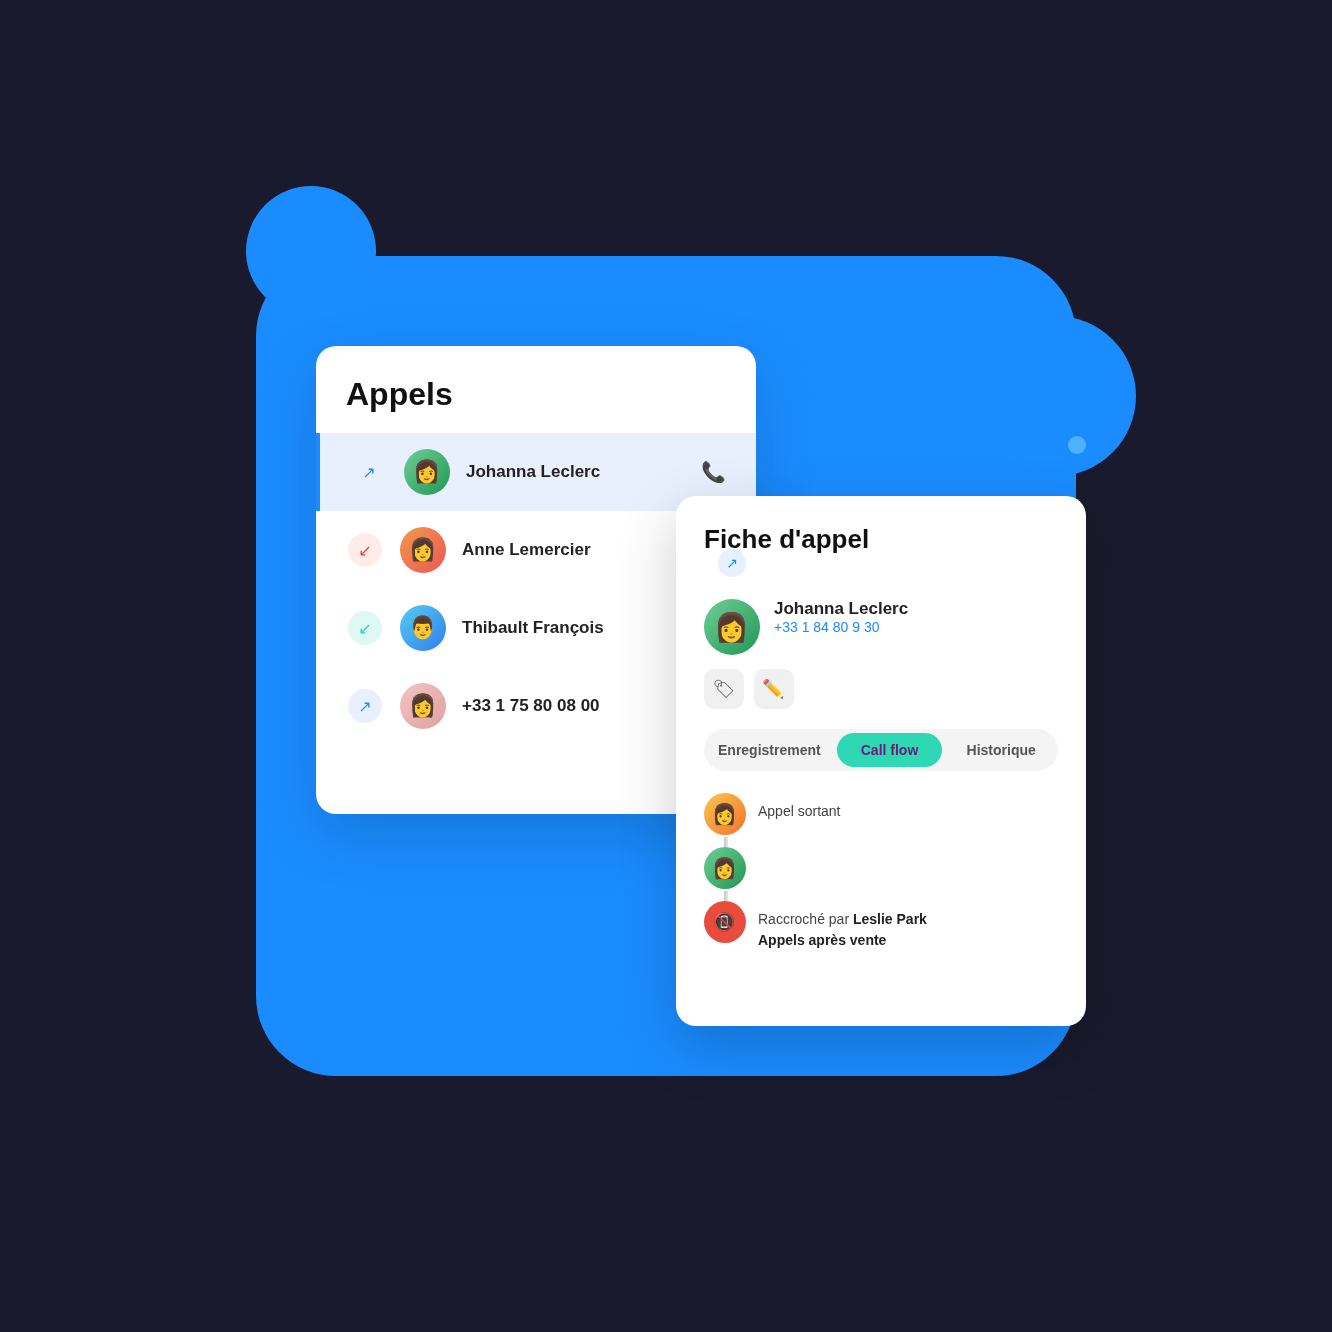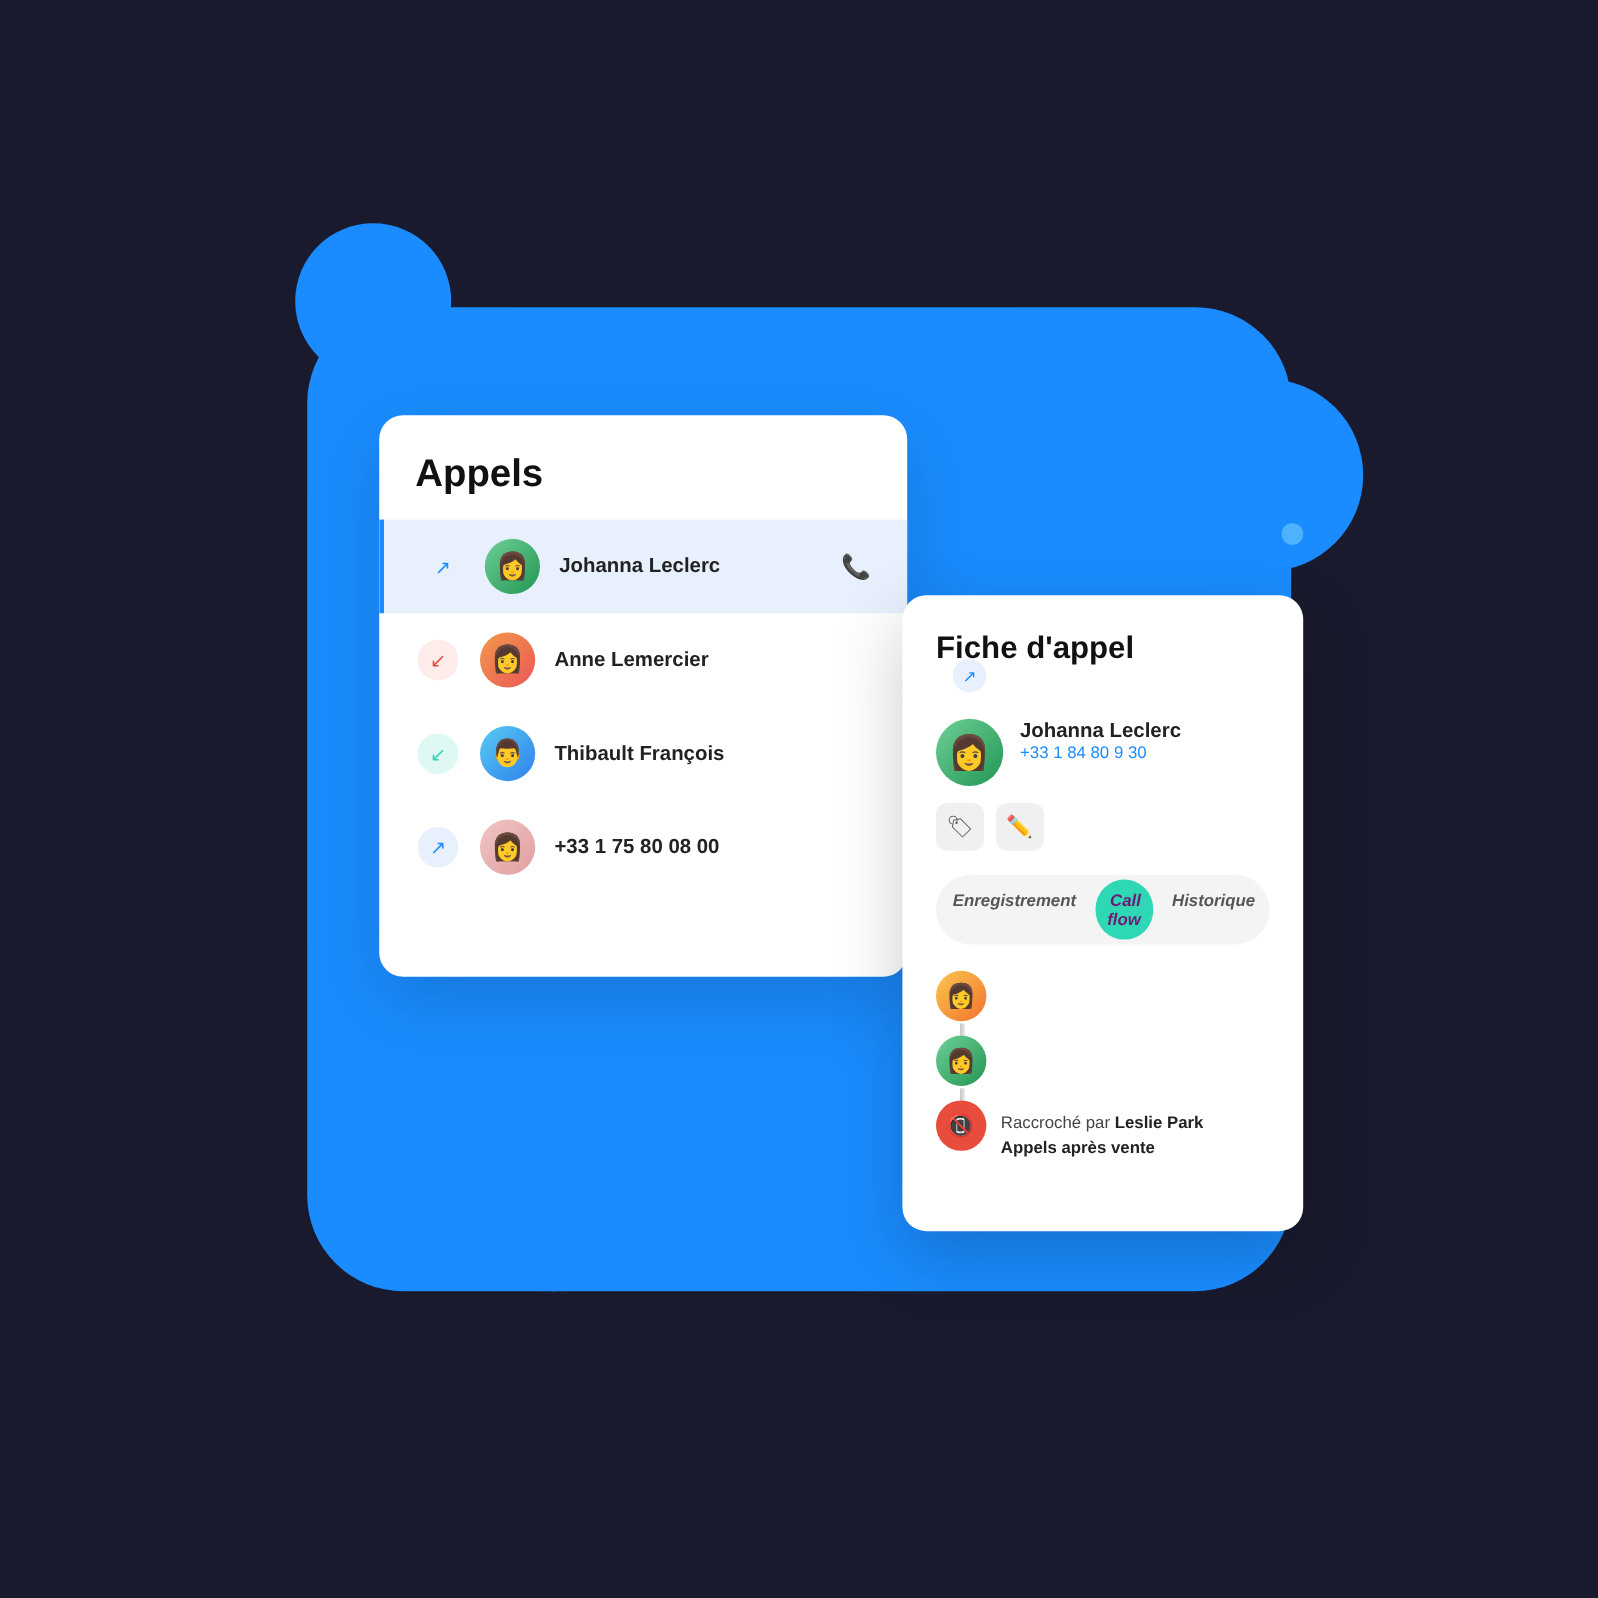--- a/index.html
+++ b/index.html
@@ -162,21 +162,21 @@
     .call-phone-icon {
       color: #ccc;
       font-size: 20px;
     }
 
     
     .fiche-panel {
       position: absolute;
       top: 280px;
       right: 30px;
-      width: 334px;
+      width: 410px;
       height: 530px;
       background: #fff;
       border-radius: 20px;
       box-shadow: 0 20px 60px rgba(0,0,0,0.2);
       z-index: 3;
       padding: 28px 28px 28px 28px;
       overflow: hidden;
     }
 
     .fiche-title {
@@ -254,24 +254,23 @@
       border-radius: 50px;
       padding: 4px;
     }
 
     .tab {
       flex: 1;
       padding: 9px 10px;
       border-radius: 50px;
       font-size: 14px;
       font-weight: 600;
-      text-align: right;
+      text-align: center;
       cursor: pointer;
       color: #555;
-      font-style: italic;
     }
 
     .tab.active {
       background: #2ed8b4;
       color: #701a75;
     }
 
     
     .timeline {
       display: flex;
@@ -446,20 +445,23 @@
       <div class="tab active">Call flow</div>
       <div class="tab">Historique</div>
     </div>
 
     <div class="timeline">
 
       <div class="timeline-item">
         <div class="timeline-avatar outgoing">
           <span style="font-size:20px;">👩</span>
         </div>
+        <div class="timeline-content">
+          <div class="timeline-text">Appel sortant</div>
+        </div>
       </div>
 
       <div class="timeline-item">
         <div class="timeline-avatar answered">
           <span style="font-size:20px;">👩</span>
         </div>
       </div>
 
       <div class="timeline-item">
         <div class="timeline-avatar hangup">

